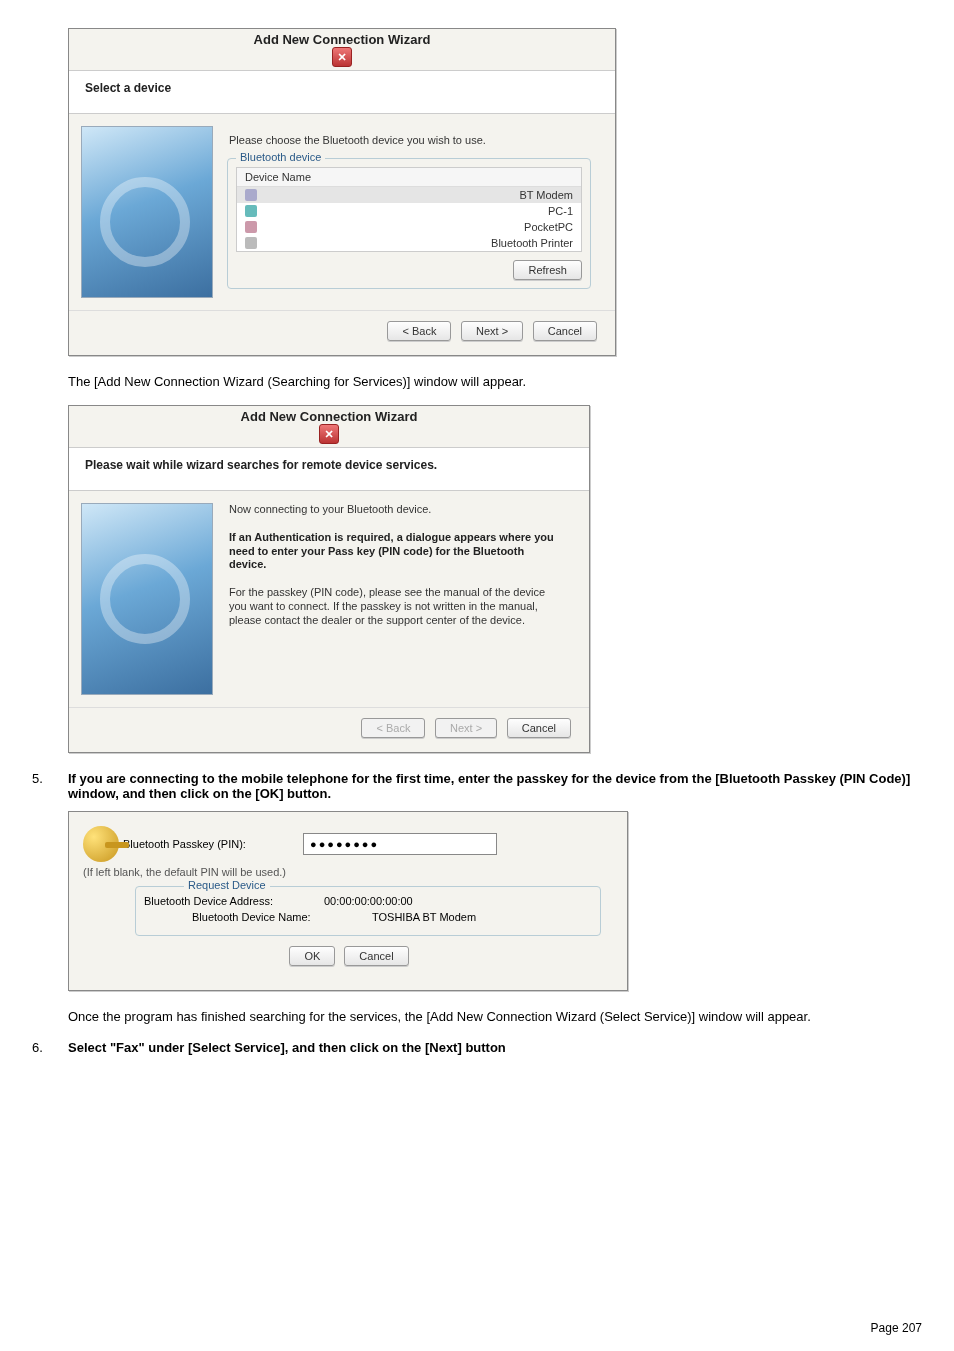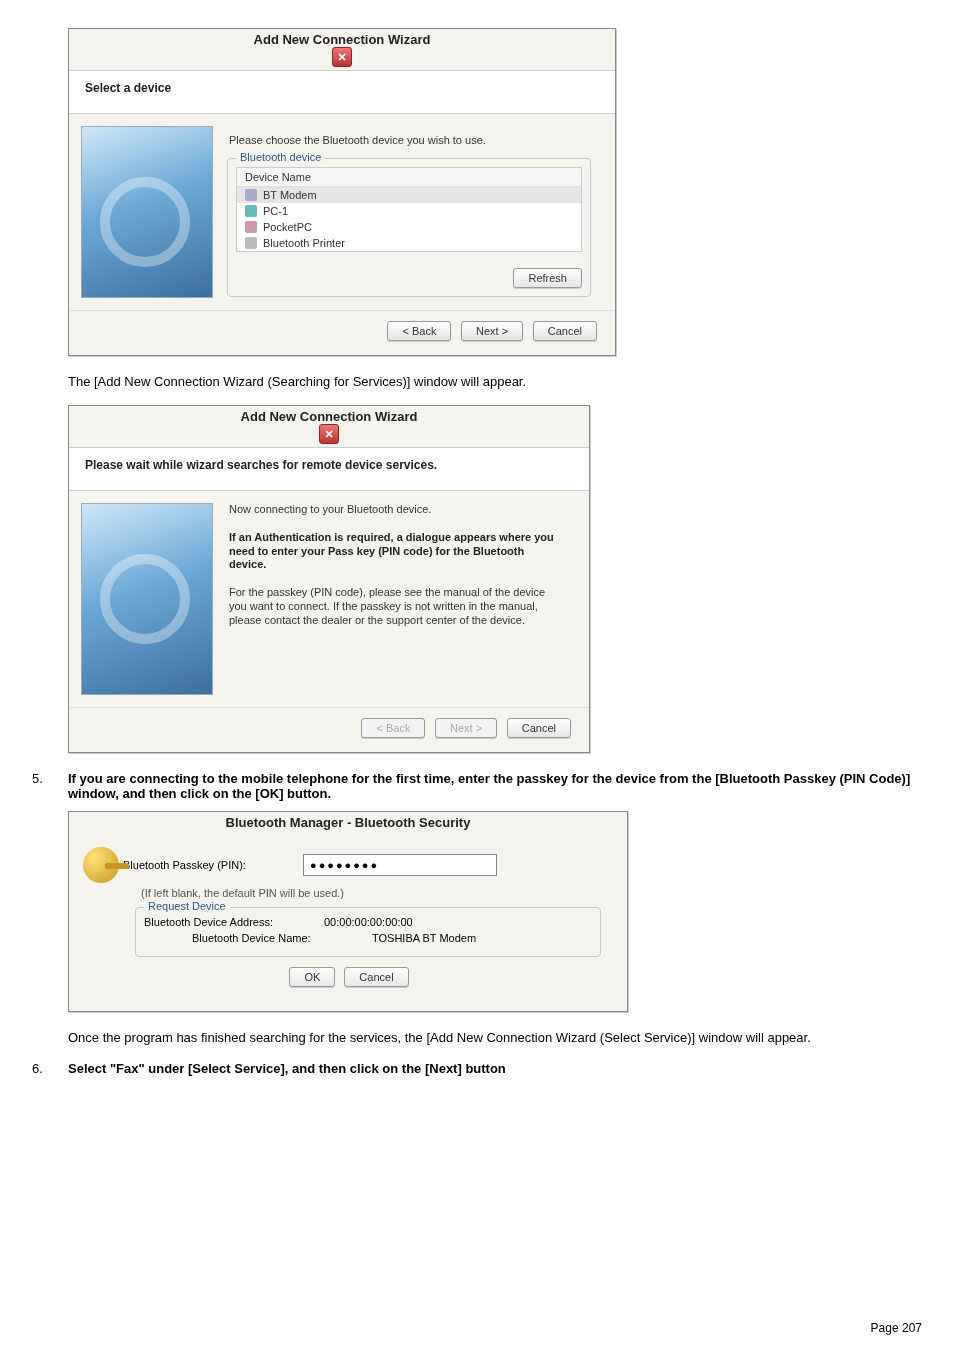--- a/index.html
+++ b/index.html
@@ -104,21 +104,22 @@
   .device-list .col-head {
     padding: 3px 8px;
     border-bottom: 1px solid #ddd;
     background: #f6f6f6;
     color: #333;
   }
   .device-list .row {
     padding: 2px 8px;
     display: flex;
     align-items: center;
-    gap: 6px;
+    gap: 18px;
+    justify-content: space-between;
   }
   .device-list .row.sel { background: #e5e5e5; }
   .dev-icon {
     width: 12px; height: 12px;
     display: inline-block;
     background: #7aa;
     border-radius: 2px;
   }
   .dev-icon.phone   { background: #aac; }
   .dev-icon.pc      { background: #6bb; }
@@ -139,21 +140,21 @@
     color: #aaa;
     background: #f2f2f2;
   }
   .btn-row {
     text-align: right;
     padding: 10px 18px 14px 0;
     border-top: 1px solid #ddd;
     margin-top: 6px;
     background: #f4f3ee;
   }
-  .refresh-row { text-align: right; margin-top: 16px; }
+  .refresh-row { text-align: right; margin-top: 8px; }
   .body-text {
     margin: 12px 0 16px 36px;
     font-size: 13px;
   }
   .step-text {
     margin: 16px 0 10px 0;
     font-size: 13px;
     display: flex;
   }
   .step-text .num { width: 36px; }
@@ -170,21 +171,21 @@
 
   
   .d3 { width: 558px; }
   .d3 .sec-body { padding: 14px 18px 10px 14px; font-family: Tahoma, Arial, sans-serif; font-size: 11px; }
   .d3 .kp-row { display: flex; align-items: center; gap: 0; margin-bottom: 4px; }
   .d3 .kp-row .lbl { width: 180px; text-align: left; }
   .d3 .pin-input {
     width: 180px; height: 20px; border: 1px solid #888; background: #fff;
     display: flex; align-items: center; padding: 0 6px; font-size: 11px; letter-spacing: 2px;
   }
-  .d3 .hint { margin-left: 58px; color: #555; margin-bottom: 8px; }
+  .d3 .hint { color: #555; margin-bottom: 8px; }
   .d3 .key-icon {
     width: 36px; height: 36px; background: radial-gradient(circle at 30% 30%, #ffe27a, #c8961e);
     border-radius: 50%; flex-shrink: 0; position: relative; margin-right: 4px;
   }
   .d3 .key-icon::after{ content:""; position:absolute; right:-10px; top:16px; width:24px; height:6px; background:#c8961e; border-radius:2px; }
   .d3 .btn-row-center { text-align: center; padding: 10px 0 14px 0; }
 
   .page-num { position: fixed; right: 32px; bottom: 16px; font-size: 12px; }
 </style>
 </head>
@@ -256,34 +257,31 @@
     <button class="btn-classic">Cancel</button>
   </div>
 </div>
 
 <div class="step-text">
   <div class="num">5.</div>
   <div class="txt bold">If you are connecting to the mobile telephone for the first time, enter the passkey for the device from the [Bluetooth Passkey (PIN Code)] window, and then click on the [OK] button.</div>
 </div>
 
 <div class="dialog d3">
-  <div class="titlebar">
-    <span>Bluetooth Manager - Bluetooth Security</span>
-  </div>
   <div class="sec-body">
     <div class="kp-row">
       <div class="key-icon"></div>
       <div class="lbl">Bluetooth Passkey (PIN):</div>
       <div class="pin-input">
         <span>●●●●●●●●</span>
       </div>
     </div>
     <div class="hint">(If left blank, the default PIN will be used.)</div>
     <div class="fieldset" style="margin-left:52px;">
-      <div class="legend" style="color:#2a5a88;">Request Device</div>
+      <div class="legend" style="color:#2a5a88;margin-left:40px;">Request Device</div>
       <div class="kp-row" style="gap:10px;">
         <div class="lbl" style="width:170px;">Bluetooth Device Address:</div>
         <div>00:00:00:00:00:00</div>
       </div>
       <div class="kp-row" style="gap:10px;">
         <div class="lbl" style="width:170px;margin-left:48px;">Bluetooth Device Name:</div>
         <div>TOSHIBA BT Modem</div>
       </div>
     </div>
     <div class="btn-row-center">

